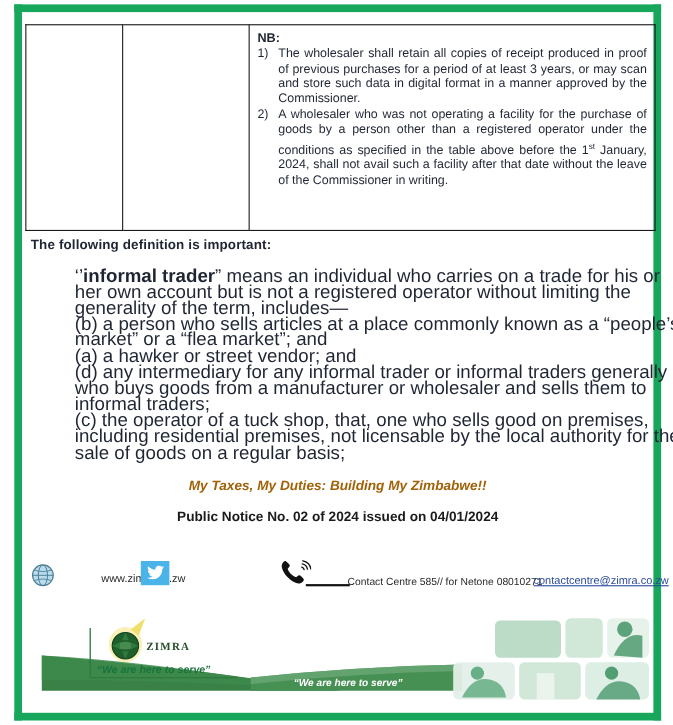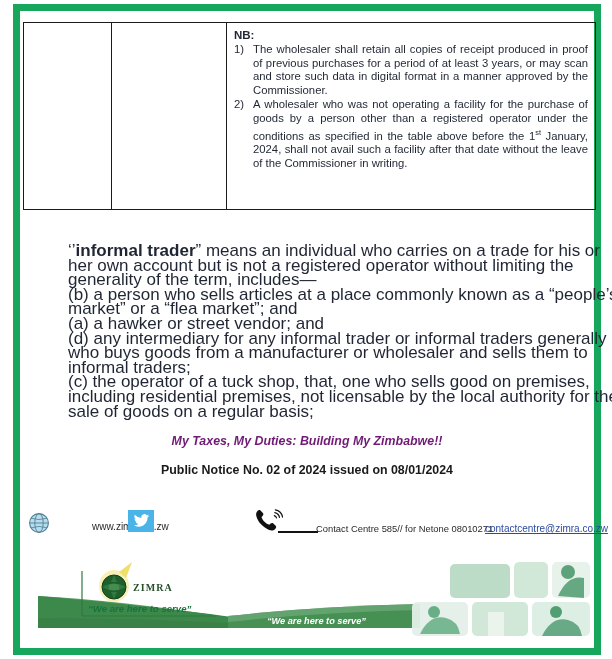--- a/index.html
+++ b/index.html
@@ -87,21 +87,21 @@
   #reg-note{
     position:absolute;left:8px;top:373px;width:552px;
     font-size:11.9px;color:#1f2533;line-height:14.6px;
   }
   #reg-note p{margin:0;}
 
   #slogan{
     position:absolute;left:0;top:423px;width:574px;
     text-align:center;
     font-size:12.4px;font-weight:bold;font-style:italic;
-    color:#701a75;
+    color:#a16207;
   }
   #notice-line{
     position:absolute;left:0;top:452px;width:574px;
     text-align:center;
     font-size:12.4px;font-weight:bold;color:#1a1a1a;
   }
 
   
   #contact-row{
     position:absolute;left:8px;top:495px;
@@ -203,32 +203,33 @@
                   <span class="num">2)</span>
                   <span class="txt"><span>A wholesaler who was not operating a facility for the purchase of goods by a person other than a registered operator under the conditions as specified in the table above before the 1</span><sup>st</sup><span> January, 2024, shall not avail such a facility after that date without the leave of the Commissioner in writing.</span></span>
                 </li>
               </ol>
             </div>
           </td>
         </tr>
       </tbody>
     </table>
 
+    <div id="def-heading">The following definition is important:</div>
 
     <div id="def-body">
       <p><span>‘’</span><span class="term">informal trader</span><span>” means an individual who carries on a trade for his or her own account but is not a registered operator without limiting the generality of the term, includes—</span></p>
       <p>(b) a person who sells articles at a place commonly known as a “people’s market” or a “flea market”; and</p>
       <p>(a) a hawker or street vendor; and</p>
       <p>(d) any intermediary for any informal trader or informal traders generally who buys goods from a manufacturer or wholesaler and sells them to informal traders;</p>
       <p>(c) the operator of a tuck shop, that, one who sells good on premises, including residential premises, not licensable by the local authority for the sale of goods on a regular basis;</p>
     </div>
 
 
     <div id="slogan">My Taxes, My Duties: Building My Zimbabwe!!</div>
-    <div id="notice-line">Public Notice No. 02 of 2024 issued on 08/01/2024</div>
+    <div id="notice-line">Public Notice No. 02 of 2024 issued on 04/01/2024</div>
 
     <div id="contact-row">
 
       <div class="cr-item" id="web-item">
         <span class="ic globe-ic">
           <svg width="22" height="22" viewBox="0 0 22 22">
             <circle cx="11" cy="11" r="9.4" fill="#b9dced" stroke="#4f7f96" stroke-width="1.1"></circle>
             <ellipse cx="11" cy="11" rx="4.2" ry="9.4" fill="none" stroke="#4f7f96" stroke-width=".9"></ellipse>
             <line x1="1.6" y1="11" x2="20.4" y2="11" stroke="#4f7f96" stroke-width=".9"></line>
             <path d="M3.2 6.2 Q11 9 18.8 6.2" fill="none" stroke="#4f7f96" stroke-width=".8"></path>

